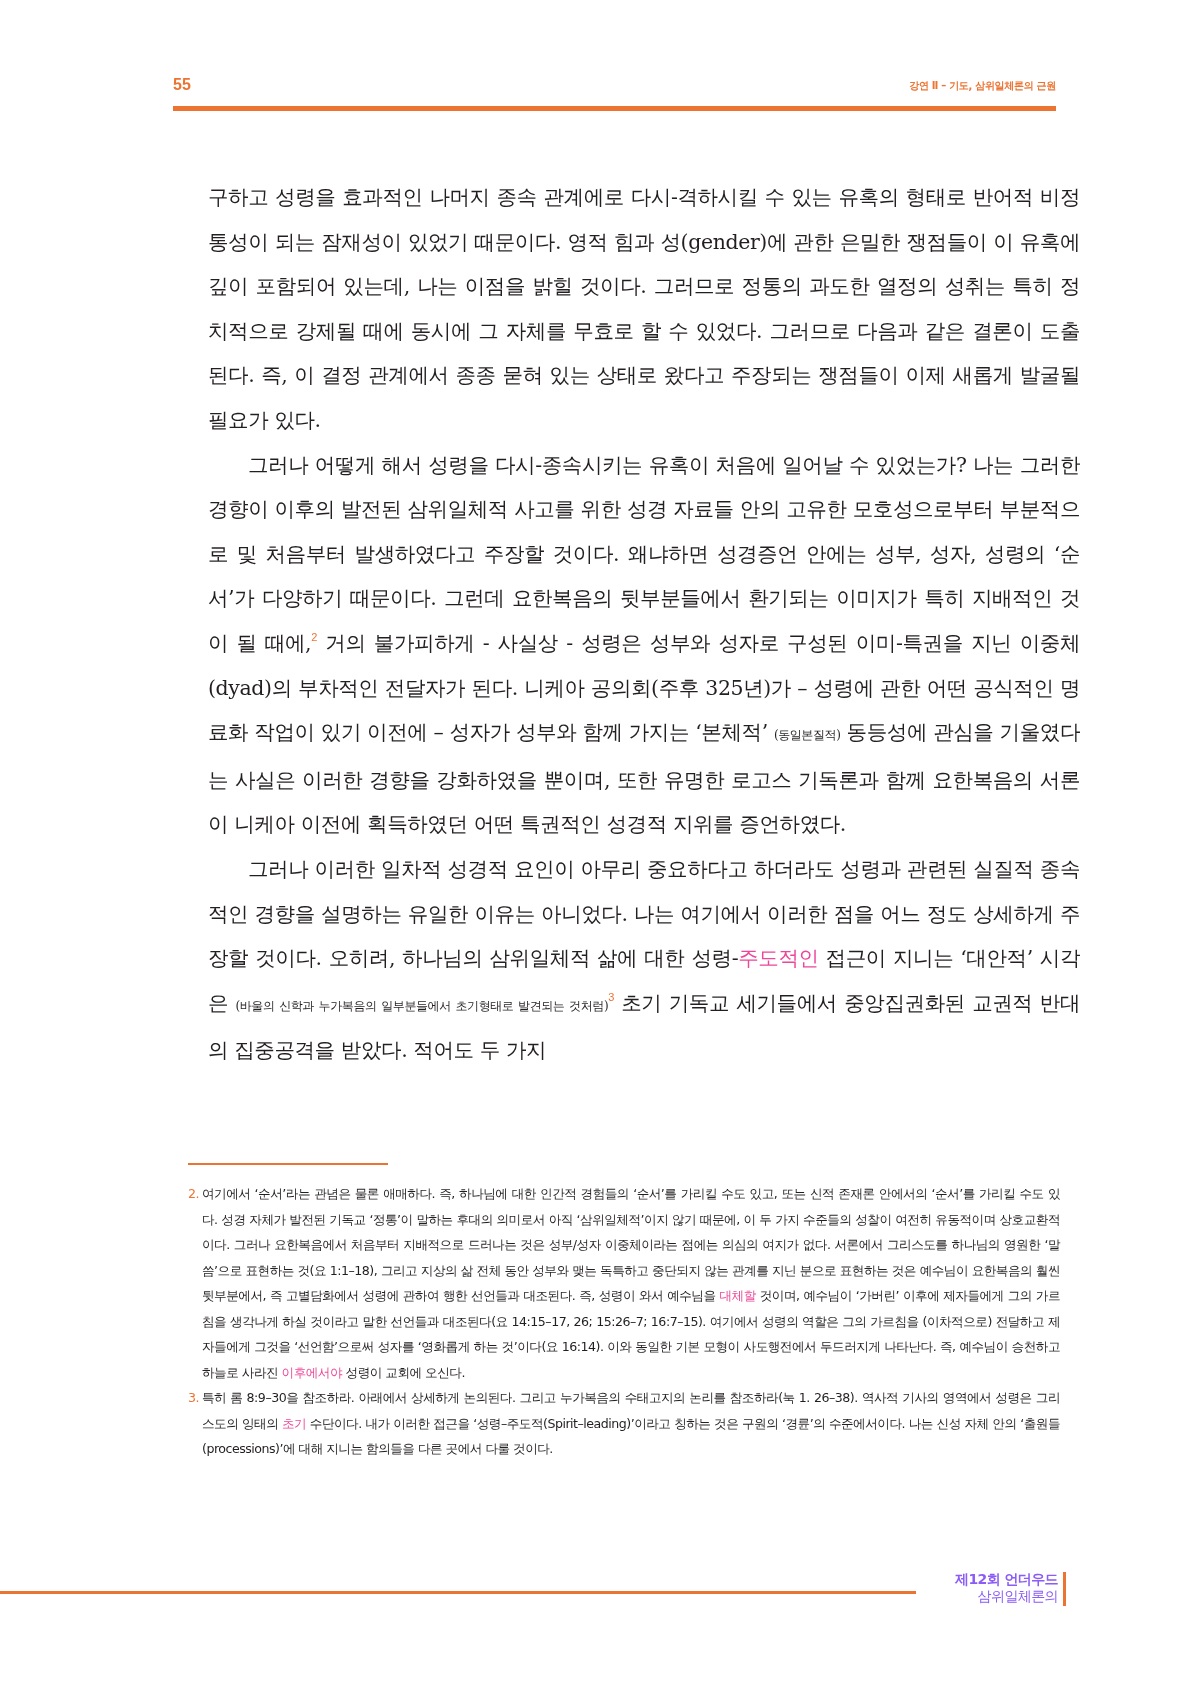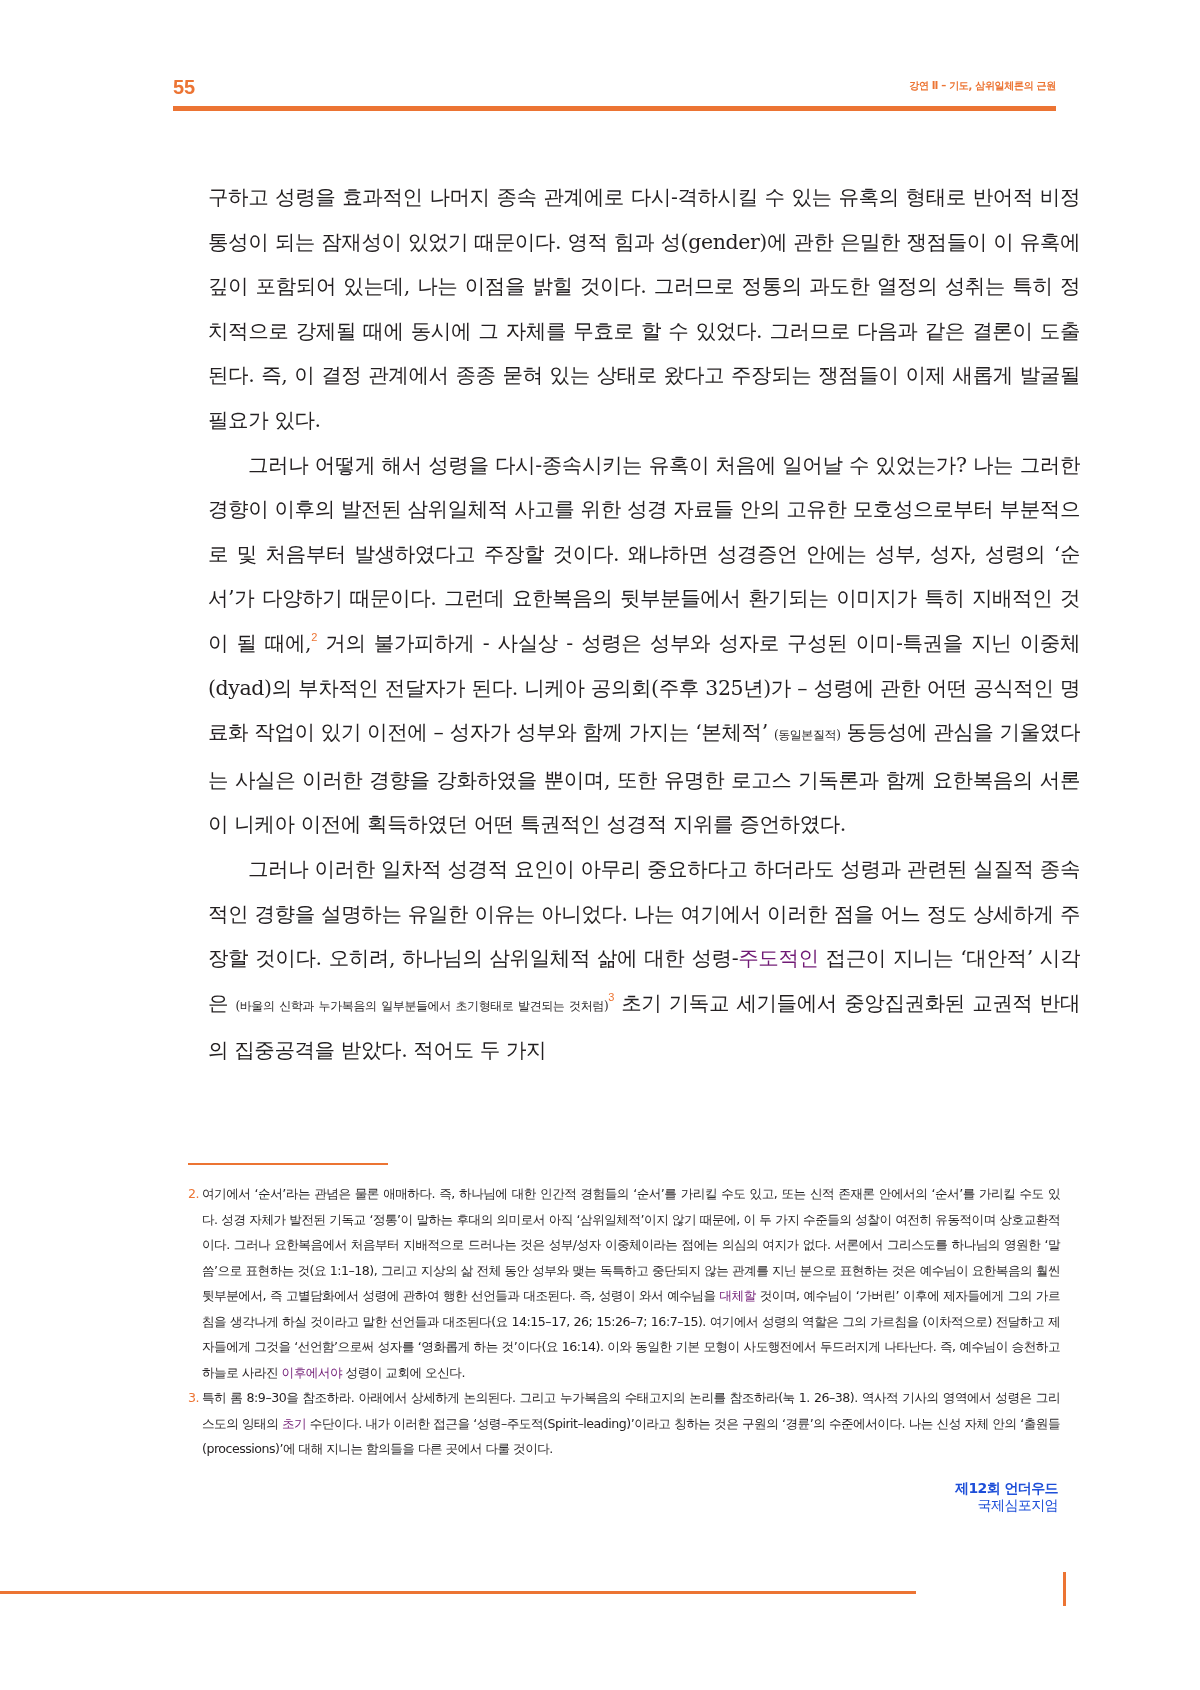--- a/index.html
+++ b/index.html
@@ -1,35 +1,35 @@
 <!DOCTYPE html>
 <html><head>
   <meta charset="utf-8">
   <style>
     html, body { margin: 0; padding: 0; background: #ffffff; }
     body { width: 1200px; height: 1690px; position: relative; overflow: hidden; color: #231f20; }
     .header { position: absolute; left: 173px; top: 70px; width: 883px; height: 40px; }
-    .page-num { position: absolute; left: 0; top: 6px; font-family: "Liberation Sans", sans-serif; font-weight: bold; font-size: 20px; color: #ec7433; }
+    .page-num { position: absolute; left: 0; top: 6px; font-family: "Liberation Sans", sans-serif; font-weight: bold; font-size: 16px; color: #ec7433; }
     .running-title { position: absolute; right: 0; top: 9px; font-family: "DejaVu Sans", sans-serif; font-size: 10px; font-weight: bold; color: #ec7433; letter-spacing: -0.3px; }
     .header-rule { position: absolute; left: 173px; top: 106px; width: 883px; height: 5px; background: #ec7433; }
 
     .body-text { position: absolute; left: 188px; top: 175px; width: 872px; font-family: "DejaVu Serif", serif; font-size: 20.5px; line-height: 44.6px; color: #231f20; text-align: justify; letter-spacing: -0.4px; margin-left: 20px; }
     .body-text p { margin: 0; }
     .body-text .indent { text-indent: 40px; }
     .body-text .small { font-size: 12px; }
     .body-text sup { font-size: 11px; color: #ec7433; line-height: 0; vertical-align: 9px; font-family: "Liberation Sans", sans-serif; }
-    .hl { color: #701a75; }
+    .hl { color: #ec4899; }
 
     .fn-rule { position: absolute; left: 188px; top: 1163px; width: 200px; height: 2px; background: #ec7433; }
     .footnotes { position: absolute; left: 188px; top: 1181px; width: 872px; font-family: "DejaVu Sans", sans-serif; font-size: 12.6px; line-height: 25.5px; color: #231f20; letter-spacing: -0.5px; text-align: justify; }
     .fn { position: relative; padding-left: 14px; margin: 0; }
     .fn-num { position: absolute; left: 0; top: 0; color: #ec7433; }
 
     .footer-rule { position: absolute; left: 0; top: 1591px; width: 916px; height: 3px; background: #ec7433; }
-    .footer-brand { position: absolute; right: 142px; top: 1480px; text-align: right; font-family: "DejaVu Sans", sans-serif; color: #1d4ed8; font-size: 14px; line-height: 17px; letter-spacing: -0.6px; }
+    .footer-brand { position: absolute; right: 142px; top: 1571px; text-align: right; font-family: "DejaVu Sans", sans-serif; color: #8b5cf6; font-size: 14px; line-height: 17px; letter-spacing: -0.6px; }
     .footer-brand .line1 { font-weight: bold; }
     .footer-bar { position: absolute; left: 1063px; top: 1572px; width: 3px; height: 34px; background: #ec7433; }
   </style>
 </head>
 <body>
 
 <div class="header">
   <span class="page-num">55</span>
   <span class="running-title">강연 Ⅱ – 기도, 삼위일체론의 근원</span>
 </div>
@@ -48,15 +48,15 @@
     <span class="fn-num">2.</span><span>여기에서 ‘순서’라는 관념은 물론 애매하다. 즉, 하나님에 대한 인간적 경험들의 ‘순서’를 가리킬 수도 있고, 또는 신적 존재론 안에서의 ‘순서’를 가리킬 수도 있다. 성경 자체가 발전된 기독교 ‘정통’이 말하는 후대의 의미로서 아직 ‘삼위일체적’이지 않기 때문에, 이 두 가지 수준들의 성찰이 여전히 유동적이며 상호교환적이다. 그러나 요한복음에서 처음부터 지배적으로 드러나는 것은 성부/성자 이중체이라는 점에는 의심의 여지가 없다. 서론에서 그리스도를 하나님의 영원한 ‘말씀’으로 표현하는 것(요 1:1–18), 그리고 지상의 삶 전체 동안 성부와 맺는 독특하고 중단되지 않는 관계를 지닌 분으로 표현하는 것은 예수님이 요한복음의 훨씬 뒷부분에서, 즉 고별담화에서 성령에 관하여 행한 선언들과 대조된다. 즉, 성령이 와서 예수님을 </span><span class="hl">대체할</span><span> 것이며, 예수님이 ‘가버린’ 이후에 제자들에게 그의 가르침을 생각나게 하실 것이라고 말한 선언들과 대조된다(요 14:15–17, 26; 15:26–7; 16:7–15). 여기에서 성령의 역할은 그의 가르침을 (이차적으로) 전달하고 제자들에게 그것을 ‘선언함’으로써 성자를 ‘영화롭게 하는 것’이다(요 16:14). 이와 동일한 기본 모형이 사도행전에서 두드러지게 나타난다. 즉, 예수님이 승천하고 하늘로 사라진 </span><span class="hl">이후에서야</span><span> 성령이 교회에 오신다.</span>
   </p>
   <p class="fn">
     <span class="fn-num">3.</span><span>특히 롬 8:9–30을 참조하라. 아래에서 상세하게 논의된다. 그리고 누가복음의 수태고지의 논리를 참조하라(눅 1. 26–38). 역사적 기사의 영역에서 성령은 그리스도의 잉태의 </span><span class="hl">초기</span><span> 수단이다. 내가 이러한 접근을 ‘성령–주도적(Spirit–leading)’이라고 칭하는 것은 구원의 ‘경륜’의 수준에서이다. 나는 신성 자체 안의 ‘출원들(processions)’에 대해 지니는 함의들을 다른 곳에서 다룰 것이다.</span>
   </p>
 </div>
 
 <div class="footer-rule"></div>
 <div class="footer-brand">
   <div class="line1">제12회 언더우드</div>
-  <div class="line2">국제심포지엄</div>
+  <div class="line2">삼위일체론의</div>
 </div>
 <div class="footer-bar"></div>
 
 </body></html>

